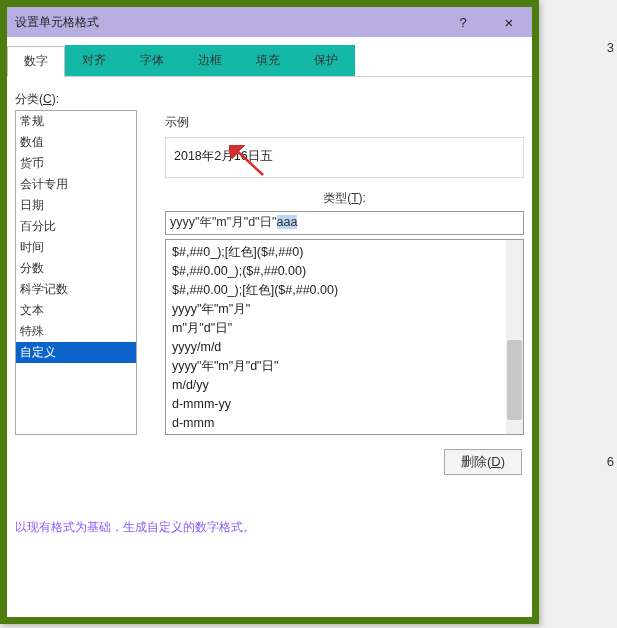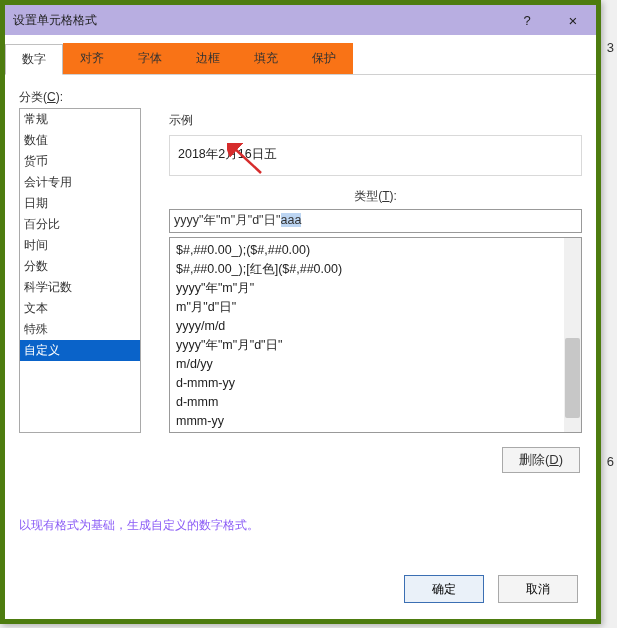--- a/index.html
+++ b/index.html
@@ -1,45 +1,45 @@
 <!DOCTYPE html>
 <html><head>
 <meta charset="utf-8">
 <style>
   * { box-sizing: border-box; font-family: "Microsoft YaHei", "SimSun", Arial, sans-serif; }
   html, body { margin:0; padding:0; background:#999; }
   .stage { position:relative; width:617px; height:628px; background:#f0f0f0; }
   .dialog {
-    position:absolute; left:0; top:0; width:601px; height:624px;
-    background:#fff; border:5px solid #4d7c0f; box-shadow:2px 2px 6px rgba(0,0,0,0.25);
+    position:absolute; left:0; top:0; width:539px; height:624px;
+    background:#fff; border:7px solid #4d7c0f; box-shadow:2px 2px 6px rgba(0,0,0,0.25);
   }
   .titlebar {
     height:30px; background:#b8aee1;
     display:flex; align-items:center; font-size:12px; color:#222;
     position:relative;
   }
   .titlebar .title { padding-left:8px; flex:1; }
   .titlebar .btn {
     width:46px; height:30px; display:flex; align-items:center; justify-content:center;
     font-size:13px; color:#222;
   }
   .titlebar .btn.close { font-size:15px; }
   .tabs {
     display:flex; border-bottom:1px solid #d0d0d0; padding:8px 10px 0 0;
     font-size:12px;
   }
   .tab {
     padding:6px 16px 6px 16px; border:1px solid transparent; border-bottom:none;
-    margin-right:0px; background:#f97316; color:#333; cursor:default;
+    margin-right:0px; background:#14b8a6; color:#333; cursor:default;
   }
   .tab.active {
     border-color:#c0c0c0; border-bottom:1px solid #fff; position:relative; top:1px;
     background:#fff;
   }
-  .body { position:relative; padding:10px 14px; font-size:12px; color:#333; }
+  .body { position:relative; padding:10px 8px; font-size:12px; color:#333; }
   .lbl-cat { margin:4px 0 2px 0; }
   .lbl-cat .u { text-decoration:underline; }
   .columns { display:flex; }
   .catlist {
     width:122px; height:325px; border:1px solid #a9a9a9; background:#fff;
     overflow:hidden; font-size:12px;
   }
   .catlist .item { padding:2px 4px; white-space:nowrap; }
   .catlist .item.selected { background:#0a63c9; color:#ffffff; }
   .right { flex:1; margin-left:28px; }
@@ -150,20 +150,21 @@
 
           <div class="type-label">
             <span>类型(</span><span class="u">T</span><span>):</span>
           </div>
           <div class="type-input">
             <span>yyyy"年"m"月"d"日"</span><span class="sel">aaa</span>
           </div>
 
           <div class="fmtlist">
             <div class="fmtlist-inner">
+              <div class="fmt-item">$#,##0_);[红色]($#,##0)</div>
               <div class="fmt-item">$#,##0.00_);($#,##0.00)</div>
               <div class="fmt-item">$#,##0.00_);[红色]($#,##0.00)</div>
               <div class="fmt-item">yyyy"年"m"月"</div>
               <div class="fmt-item">m"月"d"日"</div>
               <div class="fmt-item">yyyy/m/d</div>
               <div class="fmt-item">yyyy"年"m"月"d"日"</div>
               <div class="fmt-item">m/d/yy</div>
               <div class="fmt-item">d-mmm-yy</div>
               <div class="fmt-item">d-mmm</div>
               <div class="fmt-item">mmm-yy</div>
@@ -189,18 +190,14 @@
       <svg width="40" height="36">
         <defs>
           <marker id="ah" markerWidth="8" markerHeight="8" refX="2" refY="4" orient="auto">
             <path d="M0,0 L8,4 L0,8 Z" fill="#d62c2c"></path>
           </marker>
         </defs>
         <line x1="34" y1="30" x2="6" y2="4" stroke="#d62c2c" stroke-width="2.5" marker-end="url(#ah)"></line>
       </svg>
     </div>
 
-    <div class="footer">
-      <div class="btn-primary">确定</div>
-      <div class="btn-secondary">取消</div>
-    </div>
   </div>
 </div>
 
 </body></html>

